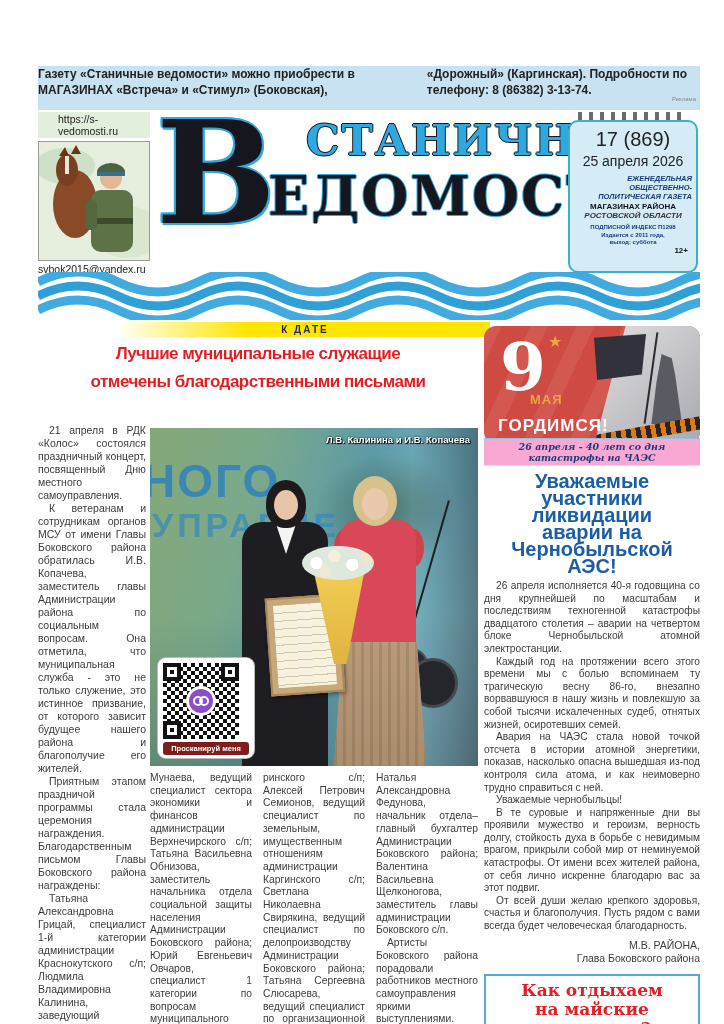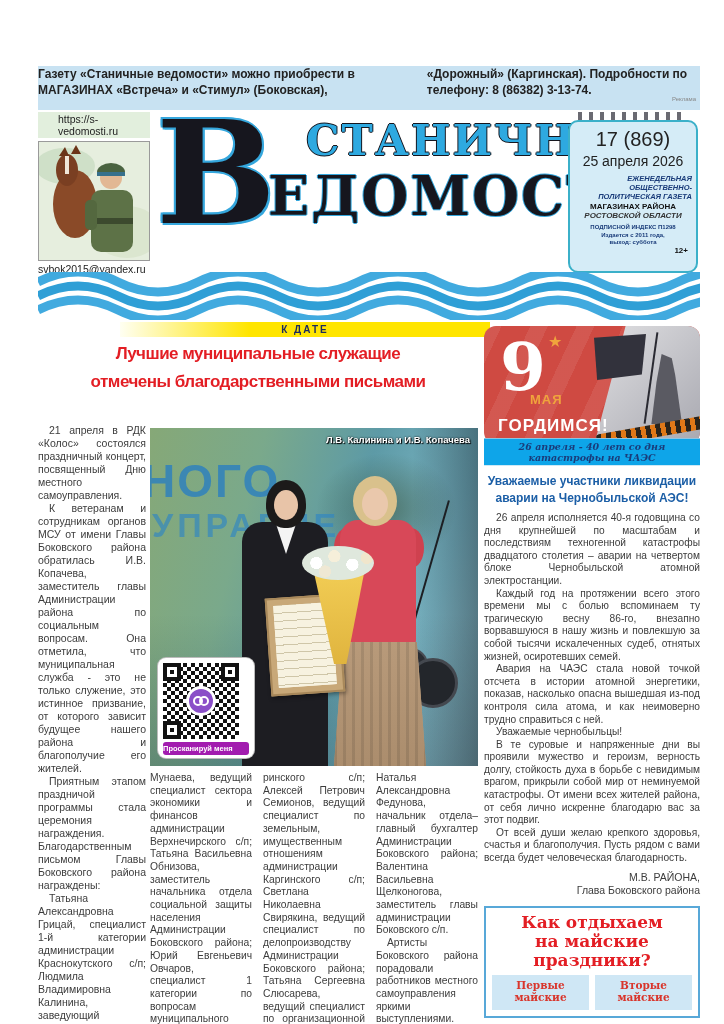--- a/index.html
+++ b/index.html
@@ -111,28 +111,28 @@
   .drum1{position:absolute;right:20px;bottom:58px;width:44px;height:44px;border-radius:50%;background:#23262b;border:3px solid #44484f;}
   .drum2{position:absolute;right:50px;bottom:84px;width:30px;height:30px;border-radius:50%;background:#2a2d33;border:2px solid #4a4e55;}
   .mic{position:absolute;right:46px;top:70px;width:2px;height:130px;background:#1d1f23;transform:rotate(16deg);}
   .qr-box{position:absolute;left:8px;bottom:8px;width:86px;background:#fff;border-radius:8px;padding:5px 5px 3px;box-shadow:0 0 0 1px #bbb;}
   .qr-grid{position:relative;width:76px;height:76px;background:conic-gradient(#111 25%,#fff 0 50%,#111 0 75%,#fff 0) 0 0/8px 8px;}
   .qf{position:absolute;width:18px;height:18px;border:4px solid #111;background:#fff;box-sizing:border-box;}
   .qf::after{content:"";position:absolute;left:3px;top:3px;width:4px;height:4px;background:#111;}
   .qf.tl{left:0;top:0;} .qf.tr{right:0;top:0;} .qf.bl{left:0;bottom:0;}
   .qr-link{position:absolute;left:26px;top:26px;width:24px;height:24px;border-radius:50%;background:#8a4fc8;
     display:flex;align-items:center;justify-content:center;box-shadow:0 0 0 3px #fff;}
-  .qr-label{margin-top:3px;background:#a21caf;border-radius:3px;color:#fff;font-size:7.5px;font-weight:bold;padding:2px 0;}
+  .qr-label{margin-top:3px;background:#7f1d1d;border-radius:3px;color:#fff;font-size:7.5px;font-weight:bold;text-align:center;padding:2px 0;}
 
   
   .rcol{left:484px;top:438px;width:216px;}
-  .chaes-strip{background:#0ea5e9;border-top:1px solid #8fc4e0;border-bottom:1px solid #cde9f6;
+  .chaes-strip{background:#f9a8d4;border-top:1px solid #8fc4e0;border-bottom:1px solid #cde9f6;
     font-size:9.5px;font-style:italic;font-weight:bold;color:#1a3c7a;text-align:center;padding:2px 0;
     font-family:"DejaVu Serif",serif;}
-  .chaes-title{margin-top:7px;color:#1b5ea6;font-weight:bold;font-size:12px;line-height:17px;text-align:center;white-space:pre-line;}
+  .chaes-title{margin-top:7px;color:#1b5ea6;font-weight:bold;font-size:20px;line-height:17px;text-align:center;white-space:pre-line;}
   .chaes-text{margin-top:5px;font-size:10.2px;line-height:12.6px;text-align:justify;}
   .chaes-text p{margin:0;text-indent:12px;}
   .signature{margin-top:6px;text-align:right;font-size:10.5px;line-height:13px;color:#3c3c3c;}
 
   
   .may-box{margin-top:9px;border:2px solid #58a8d8;padding:5px 6px 6px;background:#fff;font-family:"DejaVu Serif",serif;}
   .may-title{color:#e31e24;font-weight:bold;font-size:17px;line-height:19px;text-align:center;white-space:pre-line;}
   .may-cols{display:flex;gap:6px;margin-top:5px;}
   .may-cell{flex:1;background:#cfe7f5;padding:4px 5px;}
   .may-head{color:#d9352b;font-weight:bold;font-size:10.5px;text-align:center;margin-bottom:3px;}

